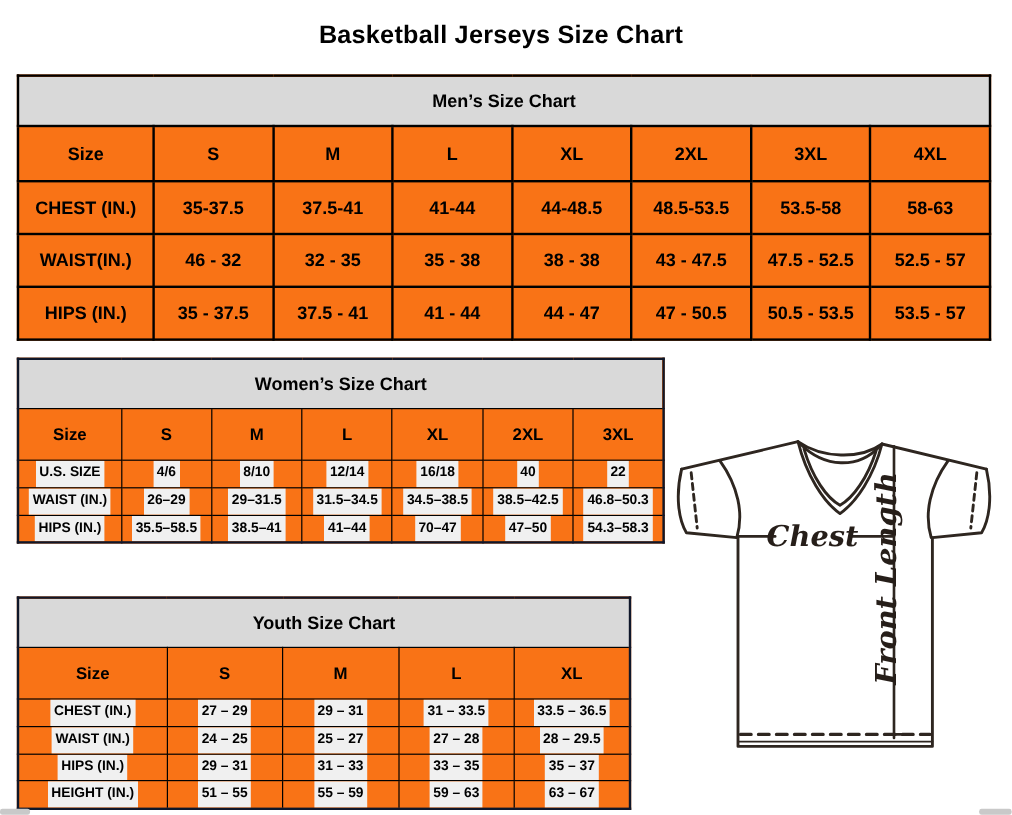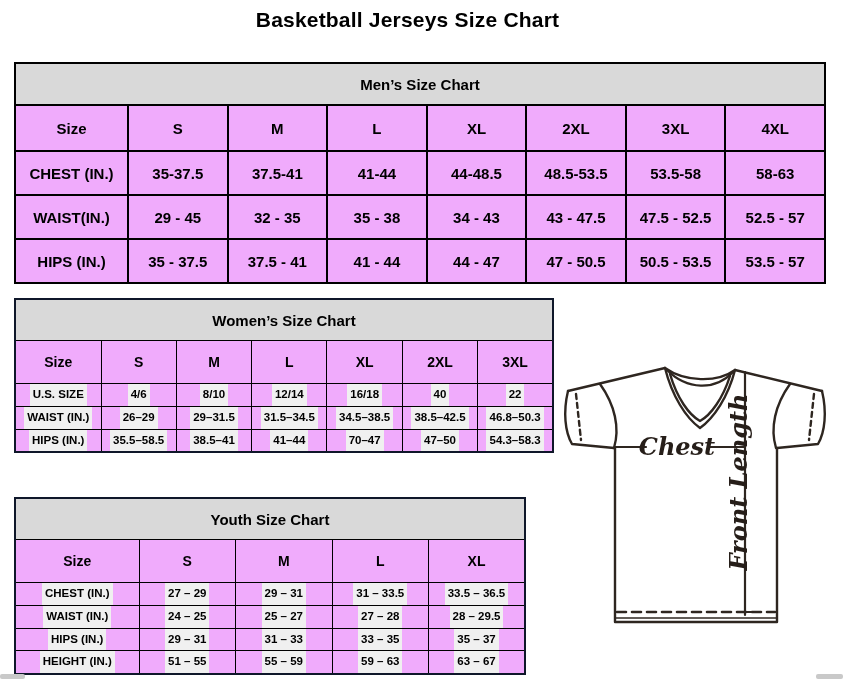--- a/index.html
+++ b/index.html
@@ -1,25 +1,25 @@
 <!DOCTYPE html>
 <html><head>
 <meta charset="utf-8">
 <style>
   html,body{margin:0;padding:0}
   body{
     position:relative;width:843px;height:679px;overflow:hidden;background:#fff;
     font-family:"Liberation Sans","DejaVu Sans",sans-serif;color:#000;
   }
   .page-title{
-    position:absolute;top:4px;left:0;width:807px;margin:4px;
+    position:absolute;top:4px;left:0;width:807px;margin:14px;
     text-align:center;font-size:21px;font-weight:bold;letter-spacing:.2px;
   }
   table.tbl{
-    position:absolute;border-collapse:collapse;table-layout:fixed;background:#f0abfc;
+    position:absolute;border-collapse:collapse;table-layout:fixed;background:#f97316;
     font-weight:bold;text-align:center;
   }
   .tbl td{vertical-align:middle;padding:0;overflow:hidden;white-space:nowrap}
   
   .men{left:14px;top:62px;width:812px;font-size:15px}
   .men td{border:2px solid #000}
   .men .band td{height:40px;background:#d9d9d9;font-size:15px}
   .men .szrow td{height:44px}
   .men .data td{height:42px}
   
@@ -80,24 +80,24 @@
       <td>35-37.5</td>
       <td>37.5-41</td>
       <td>41-44</td>
       <td>44-48.5</td>
       <td>48.5-53.5</td>
       <td>53.5-58</td>
       <td>58-63</td>
     </tr>
     <tr class="data">
       <td>WAIST(IN.)</td>
-      <td>29 - 45</td>
+      <td>46 - 32</td>
       <td>32 - 35</td>
       <td>35 - 38</td>
-      <td>34 - 43</td>
+      <td>38 - 38</td>
       <td>43 - 47.5</td>
       <td>47.5 - 52.5</td>
       <td>52.5 - 57</td>
     </tr>
     <tr class="data">
       <td>HIPS (IN.)</td>
       <td>35 - 37.5</td>
       <td>37.5 - 41</td>
       <td>41 - 44</td>
       <td>44 - 47</td>

